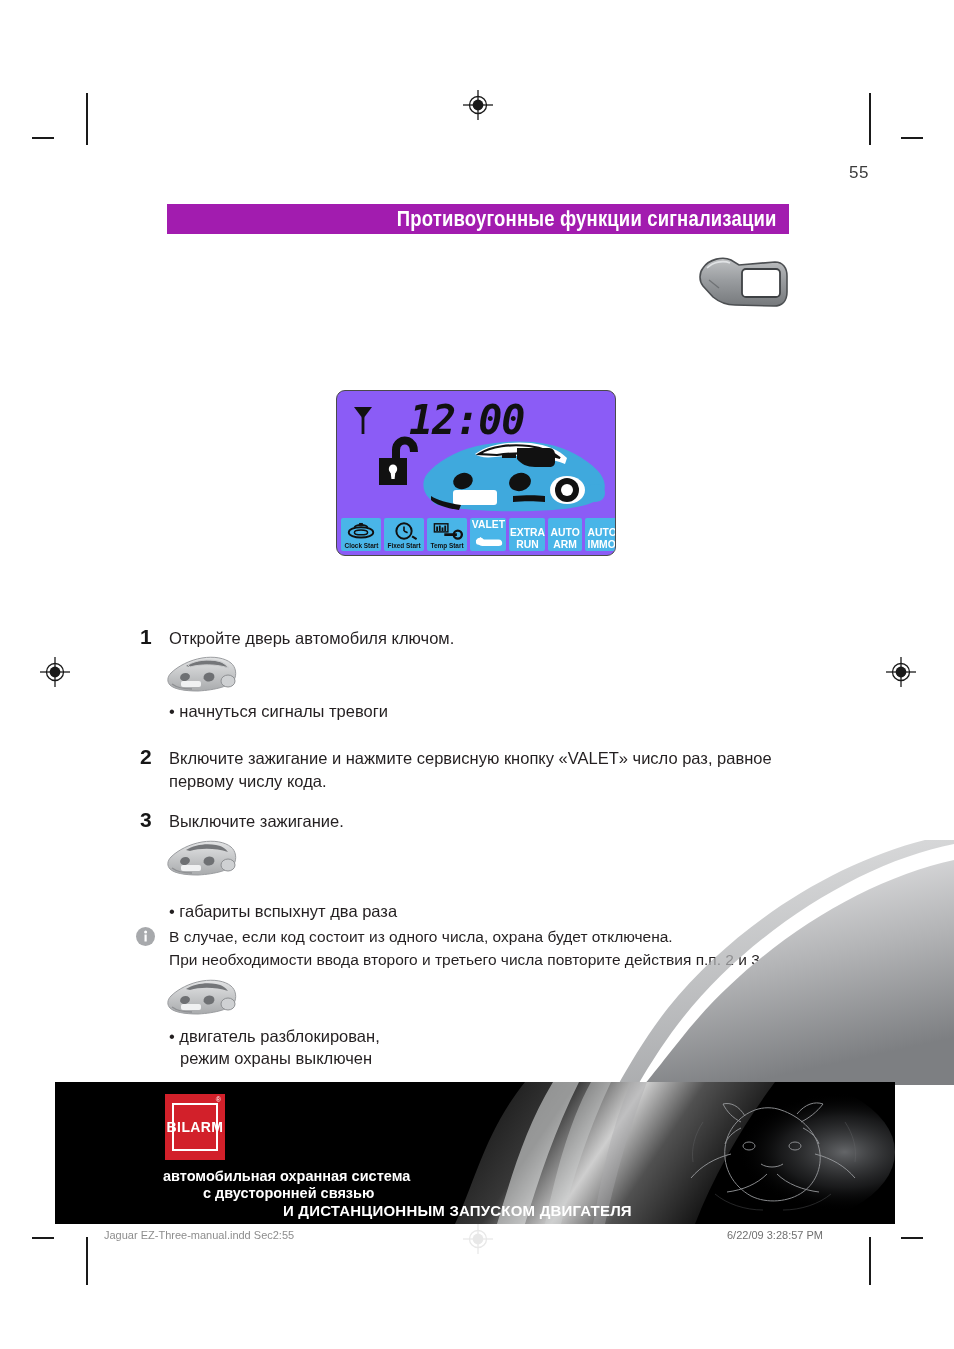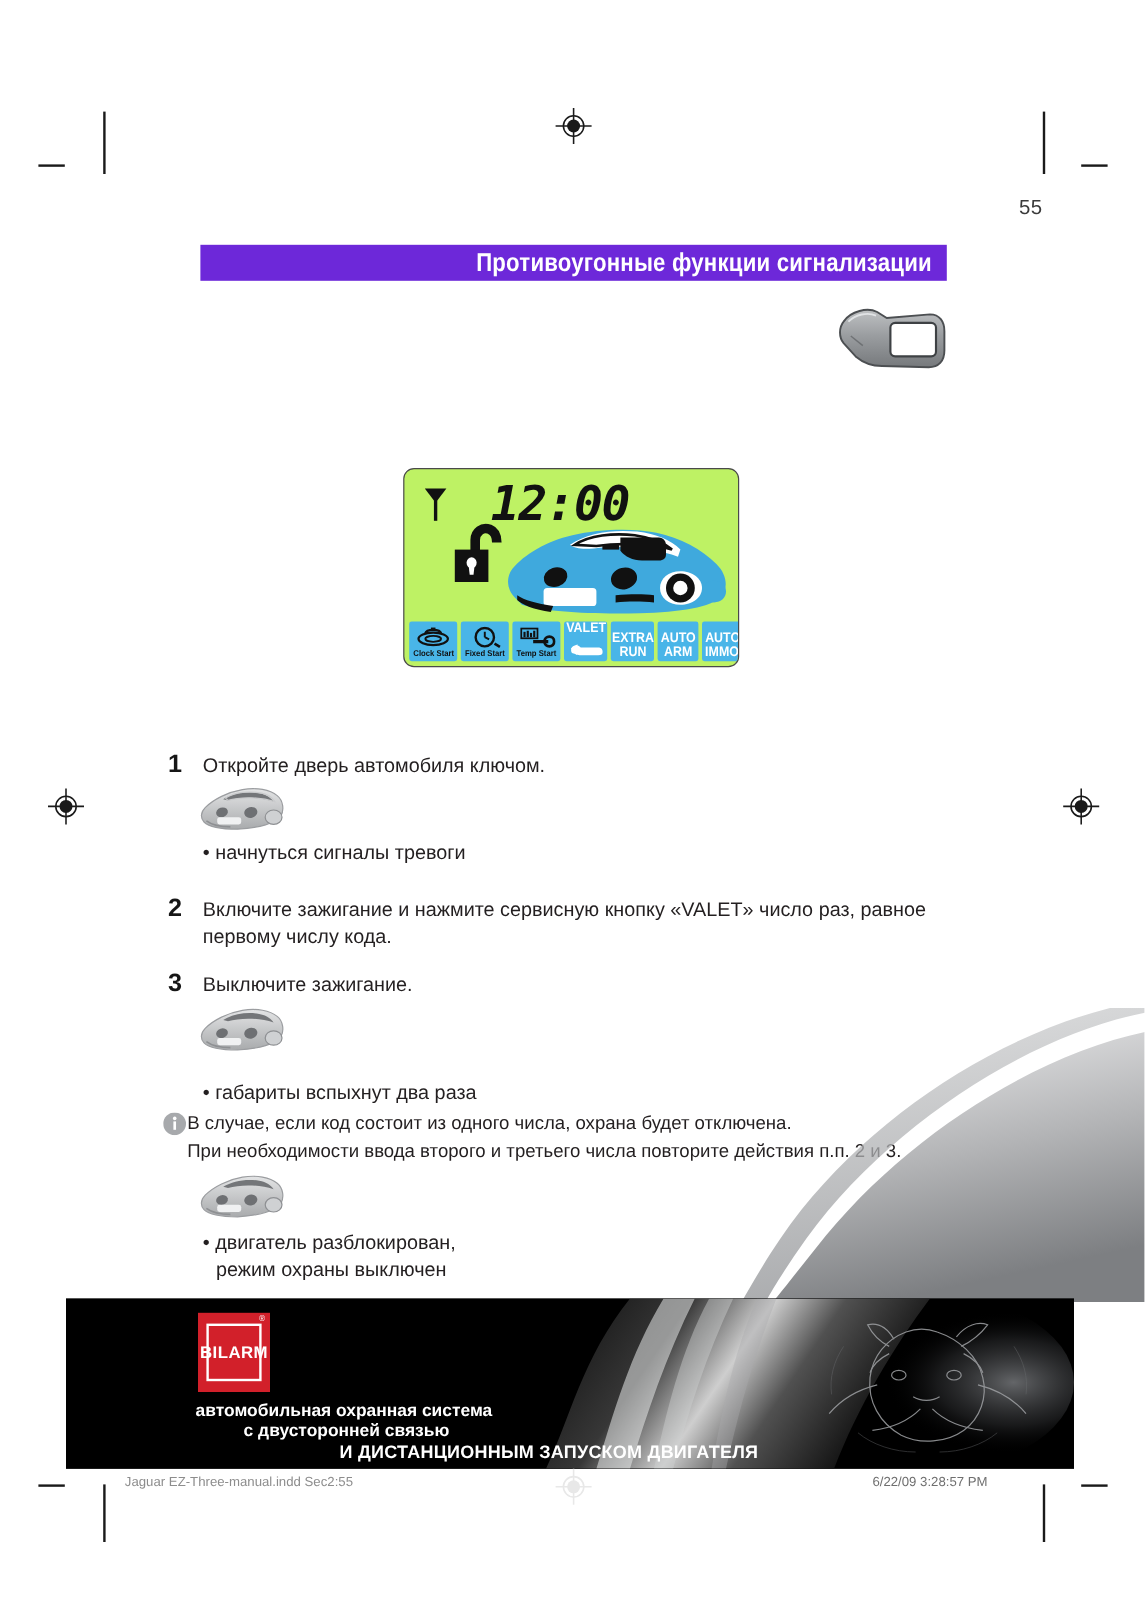--- a/index.html
+++ b/index.html
@@ -17,21 +17,21 @@
 
   
   .pagenum{
     position:absolute;right:85px;top:163px;
     font-size:17px;color:#3b3b3b;letter-spacing:.5px;
   }
 
   
   .header-bar{
     position:absolute;left:167px;top:204px;width:622px;height:30px;
-    background:#6d28d9;
+    background:#a21caf;
   }
   .header-bar .htitle{
     position:absolute;right:12px;top:50%;transform:translateY(-50%);
     color:#ffffff;font-weight:bold;font-size:21.5px;
     font-family:"Liberation Sans Narrow","Liberation Sans",sans-serif;
     transform-origin:right center;
     white-space:nowrap;
     letter-spacing:.2px;
   }
   .hscale{display:inline-block;transform:scaleX(.86);transform-origin:right center;}
@@ -42,21 +42,21 @@
   
   .intro{
     position:absolute;right:165px;top:306px;width:420px;
     text-align:right;font-size:16.5px;line-height:26px;color:#231f20;
   }
   .intro div{white-space:nowrap;}
 
   
   .lcd{
     position:absolute;left:336px;top:390px;width:280px;height:166px;
-    border:1.6px solid #4a4a4a;border-radius:9px;background:#bef264;
+    border:1.6px solid #4a4a4a;border-radius:9px;background:#8b5cf6;
     box-sizing:border-box;overflow:hidden;
   }
   .lcd .antenna{position:absolute;left:15px;top:12px;width:22px;height:32px;}
   .lcd .clock{
     position:absolute;left:72px;top:6px;
     font-family:"DejaVu Sans Mono","Liberation Mono",monospace;
     font-weight:bold;font-size:40px;letter-spacing:-1px;color:#111;
     font-style:italic;
   }
   .lcd .padlock{position:absolute;left:40px;top:45px;width:44px;height:52px;}
@@ -99,21 +99,21 @@
     max-width:640px;
   }
   .bullet{
     position:absolute;left:169px;font-size:16.5px;line-height:22px;color:#231f20;
   }
   .carsm{position:absolute;width:72px;height:44px;}
 
   
   .infoicon{position:absolute;left:136px;width:19px;height:19px;}
   .note{
-    position:absolute;left:156px;font-size:15.5px;line-height:23px;color:#231f20;
+    position:absolute;left:169px;font-size:15.5px;line-height:23px;color:#231f20;
     width:660px;
   }
 
   
   .swoosh{position:absolute;left:560px;top:840px;width:394px;height:245px;overflow:hidden;}
 
   
   .banner{
     position:absolute;left:55px;top:1082px;width:840px;height:142px;
     background:#000;overflow:hidden;

